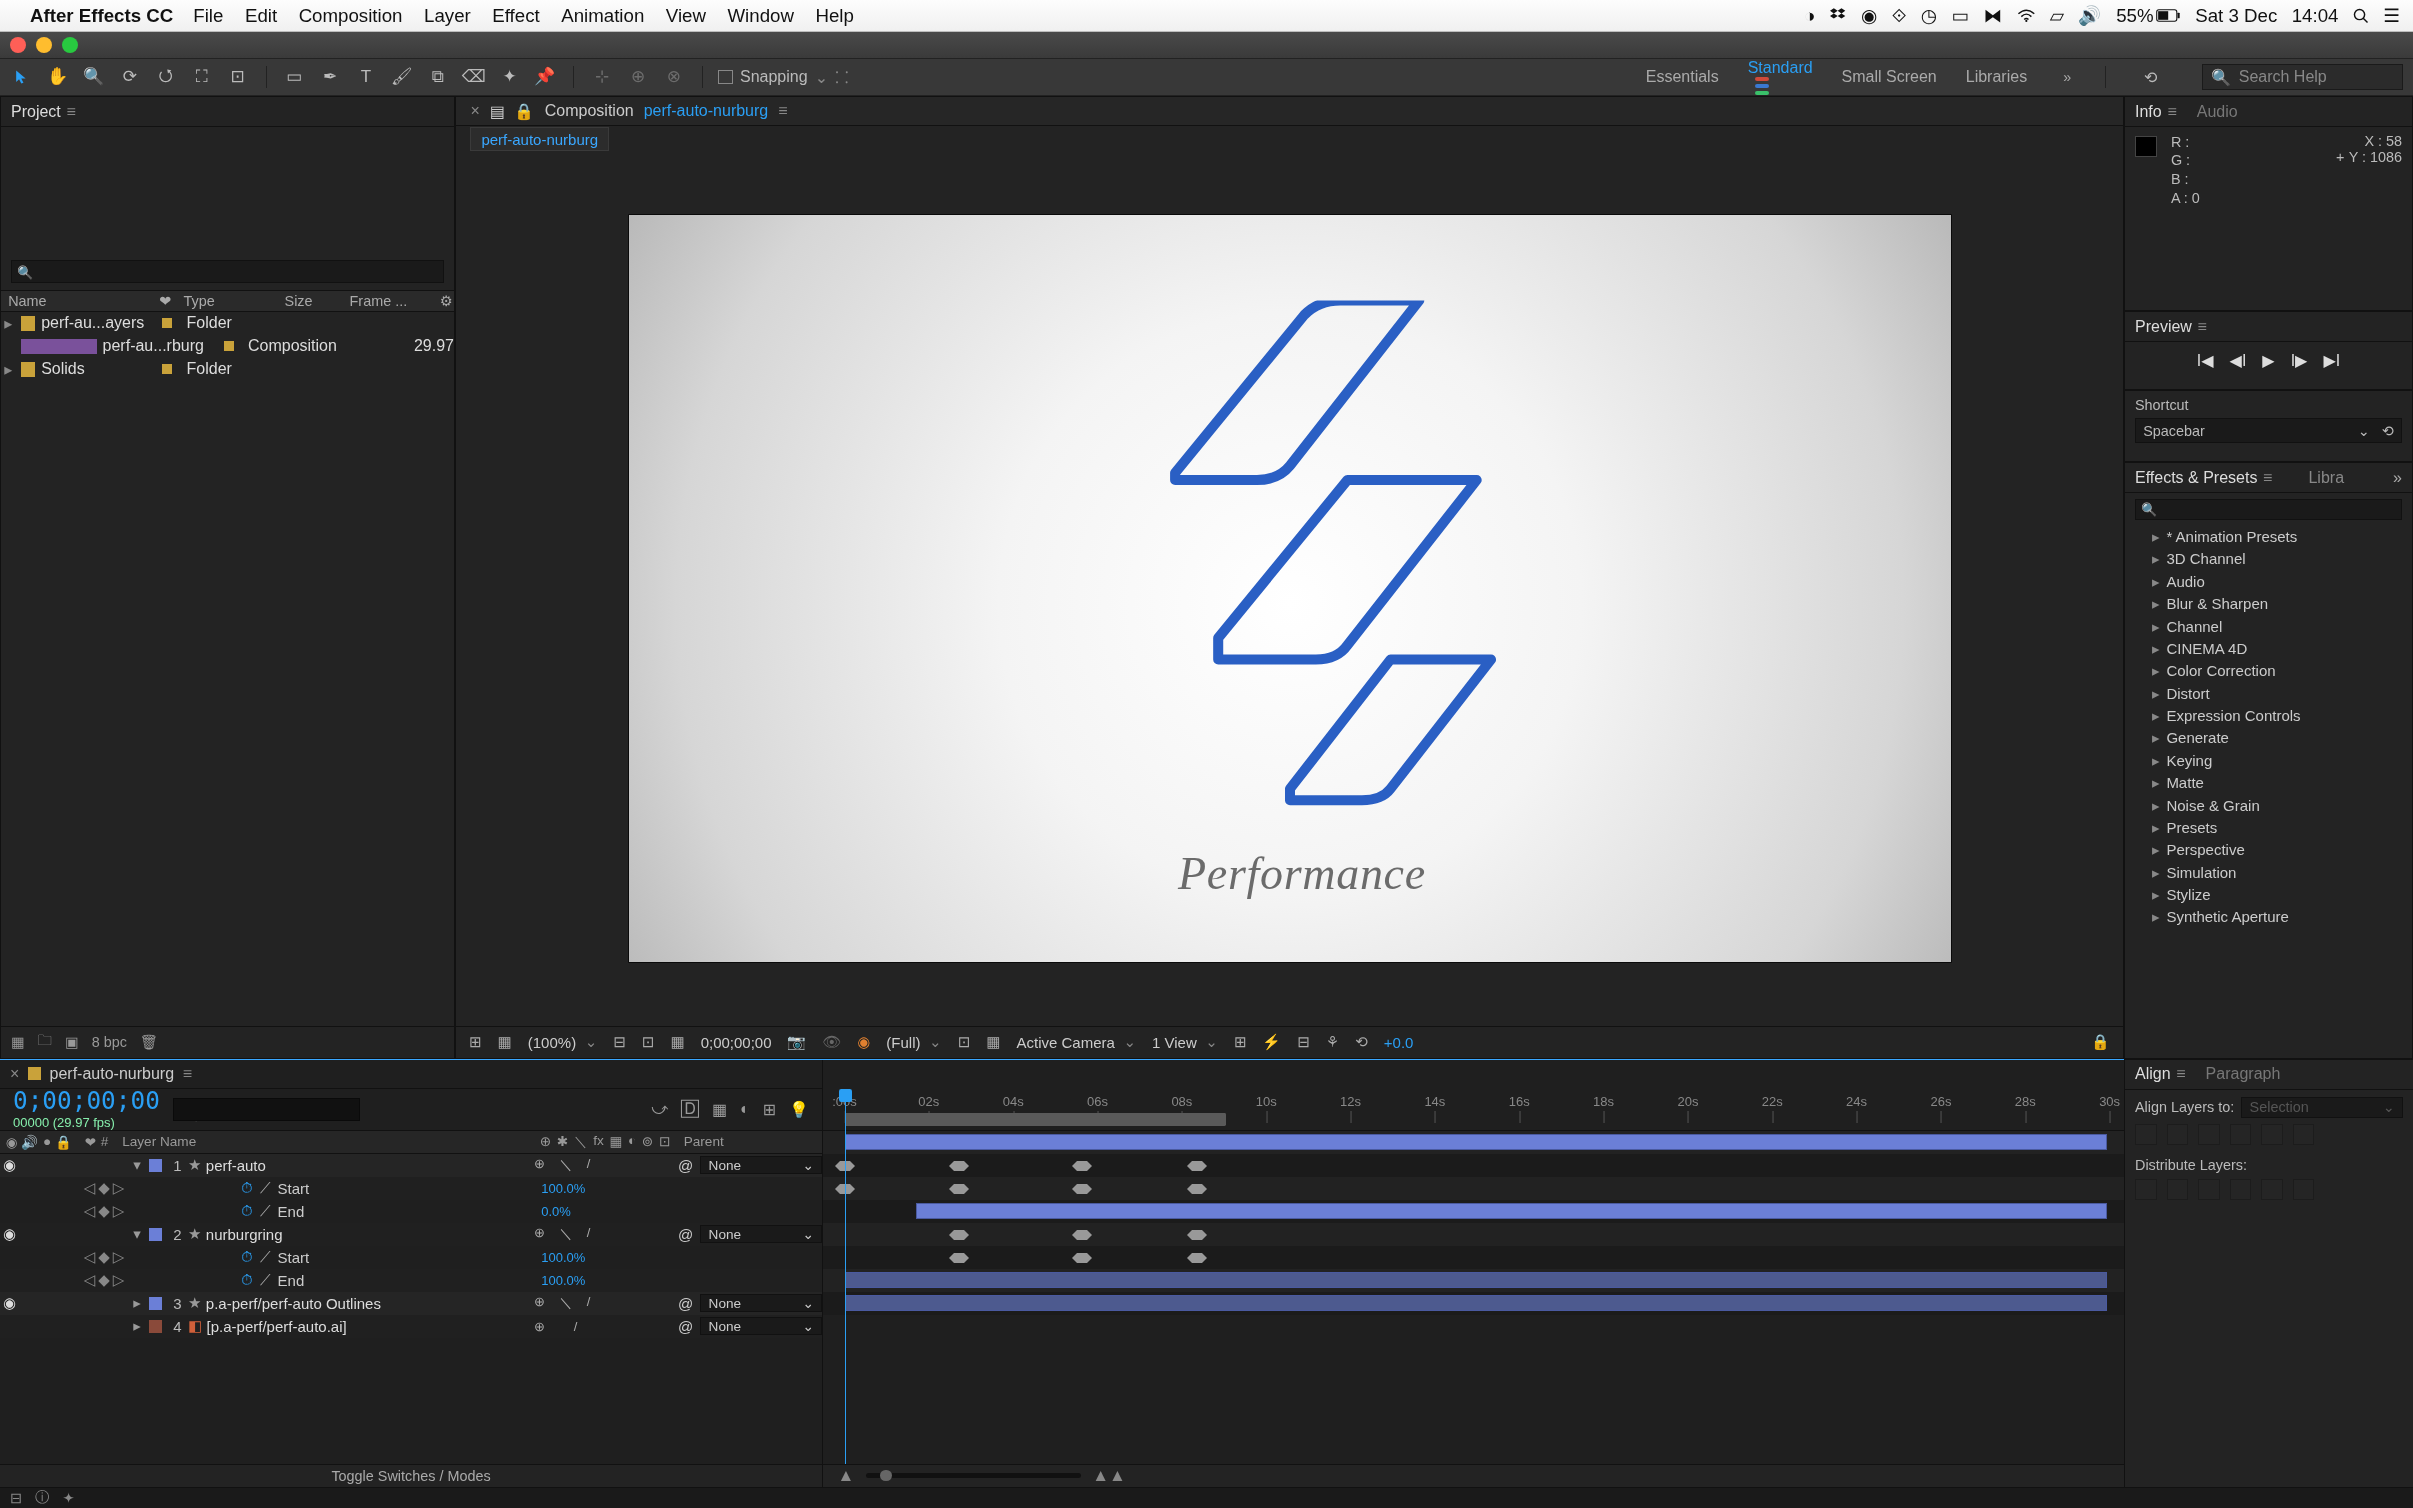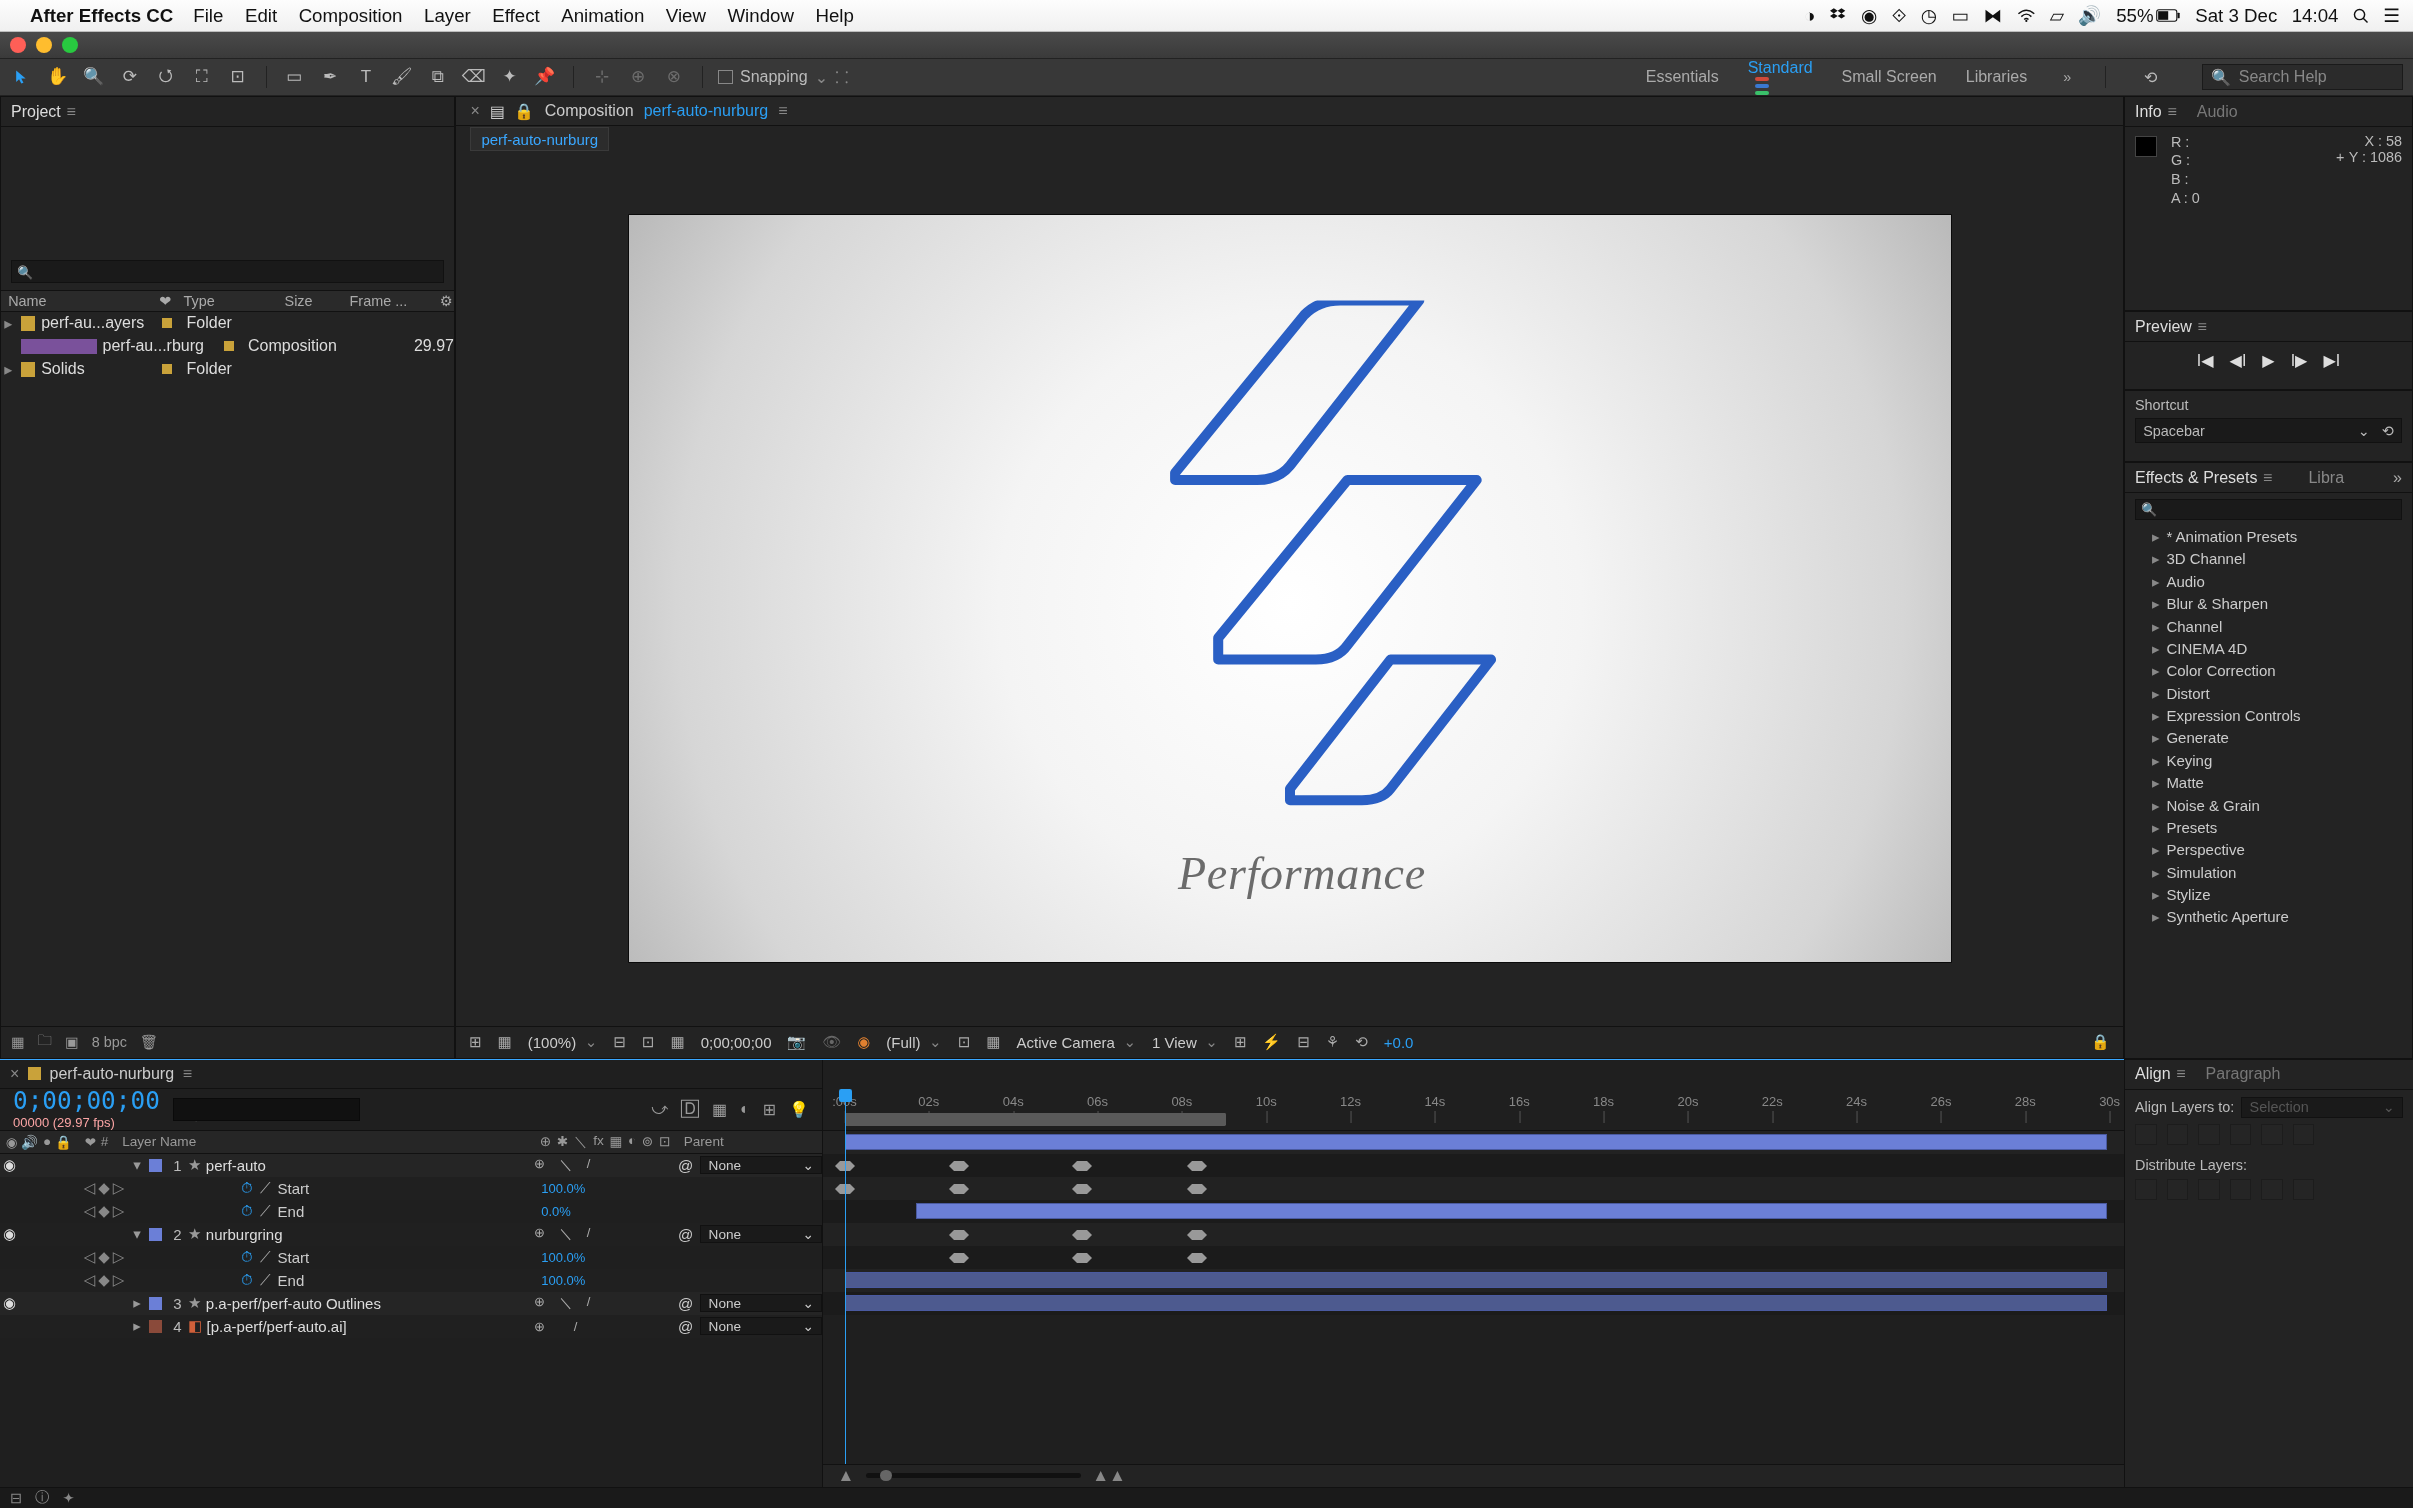--- a/index.html
+++ b/index.html
@@ -95,21 +95,21 @@
 .rightcol .libra-row { display:flex; align-items:center; }
 .rightcol .libra { color:#888; margin-left:16px; }
 
 
 .timeline { height: 428px; background: #1f1f1f; border-top: 1.4px solid #3aa7ff; display:flex; }
 .tl-left { width: 823px; border-right: 0.7px solid #111; display:flex; flex-direction:column; background:#1f1f1f;}
 .tl-tabs { height:29px; display:flex; align-items:center; padding:0 10px; gap:8.6px; border-bottom:0.7px solid #111; font-size:16px;}
 .tl-tabs .x{color:#888;} .tl-tabs .ico2{width:13px;height:13px;background:#c9a23a;}
 .tl-time-row { height:42px; display:flex; align-items:center; padding:0 13px; gap:13px; border-bottom:0.7px solid #111; }
 .tl-time-row .tc { color:#2a9ff4; font-size:24.4px; font-family: monospace; }
-.tl-time-row .sub { font-size:13px; color:#fca5a5; margin-top:2.9px;}
+.tl-time-row .sub { font-size:13px; color:#86efac; margin-top:2.9px;}
 .tl-time-row .tcwrap{display:flex;flex-direction:column;line-height:1.05;}
 .tl-time-row .tsearch { width:187px; height:23px; background:#111; border:0.7px solid #0a0a0a; color:#777; padding:0 20px; font-size:14.4px; position:relative;}
 .tl-time-row .icons { display:flex; gap:13px; margin-left:auto; color:#999; font-size:16px;}
 .tl-colhdr { height:23px; background:#262626; border-bottom:0.7px solid #111; display:flex; align-items:center; font-size:13.6px; color:#999;}
 .tl-colhdr > div { padding:0 5.7px; }
 .tl-rows { flex:1; }
 .tl-row { display:flex; align-items:center; height:23px; font-size:15px; }
 .tl-row.layer { background:#252525; }
 .tl-row.odd { background:#202020; }
 .tl-row .eye { width:14.4px; text-align:center; color:#ddd;}
@@ -706,20 +706,21 @@
             </div>
           <div class="parent">
               <span>@</span>
               <div class="pill">
                 <span>None</span>
                 <span>⌄</span>
               </div>
             </div>
         </div>
       </div>
+      <div class="tl-foot">Toggle Switches / Modes</div>
     </div>
     <div class="tl-right">
       <div class="ruler">
         <div class="ticks" id="ticks">
             <span class="tick" style="left: 0%;">:00s</span>
             <span class="tick" style="left: 6.66667%;">02s</span>
             <span class="tick" style="left: 13.3333%;">04s</span>
             <span class="tick" style="left: 20%;">06s</span>
             <span class="tick" style="left: 26.6667%;">08s</span>
             <span class="tick" style="left: 33.3333%;">10s</span>

